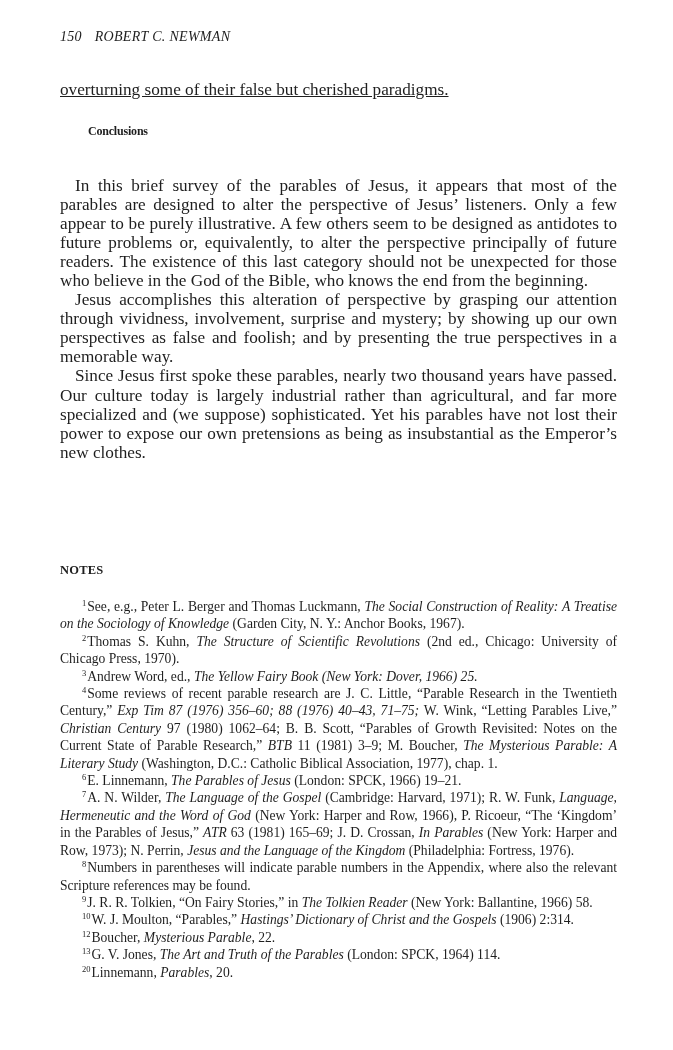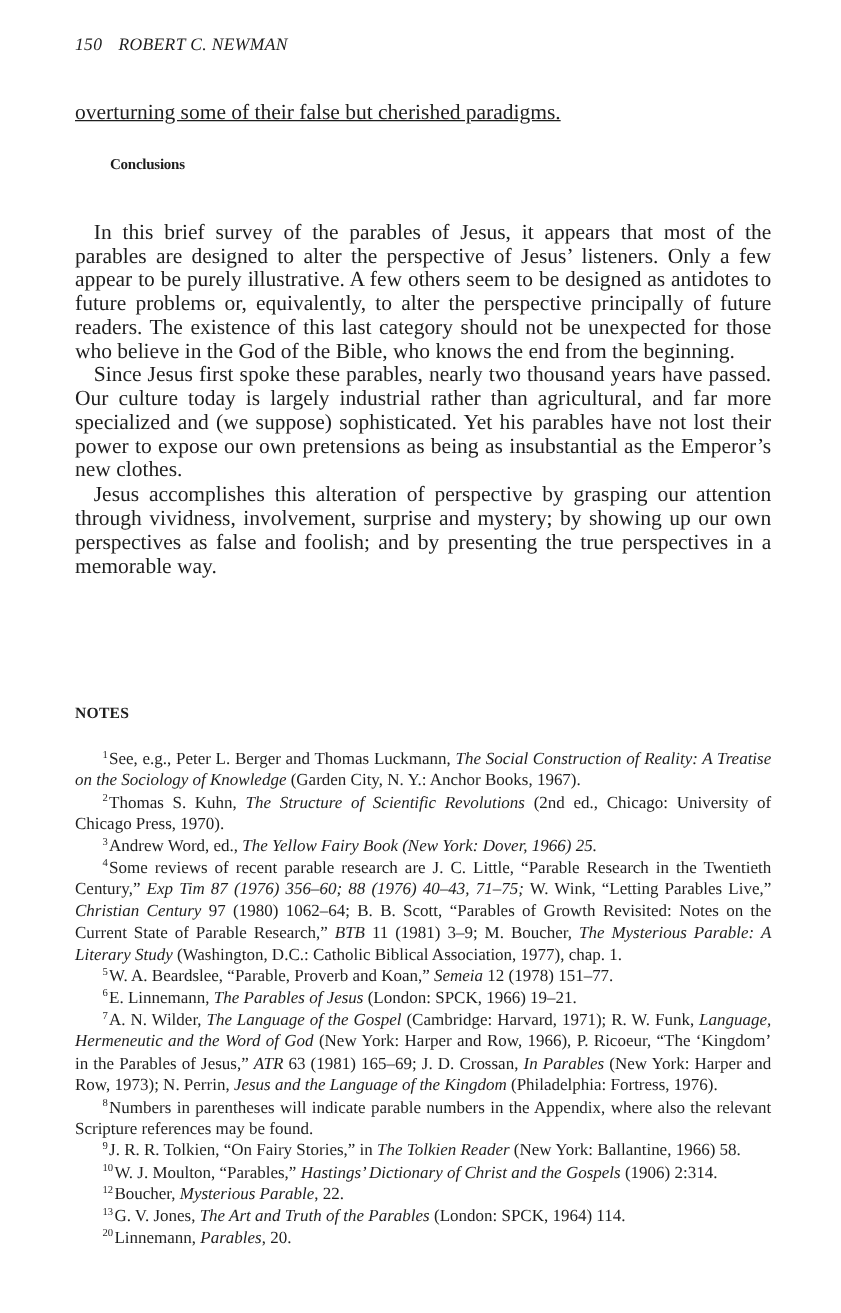--- a/index.html
+++ b/index.html
@@ -100,32 +100,31 @@
     <span class="pg">150</span>
     <span>ROBERT C. NEWMAN</span>
   </div>
 
   <div class="cont-line">overturning some of their false but cherished paradigms.</div>
 
   <div class="section-heading">Conclusions</div>
 
   <div class="body-text">
     <p>In this brief survey of the parables of Jesus, it appears that most of the parables are designed to alter the perspective of Jesus’ listeners. Only a few appear to be purely illustrative. A few others seem to be designed as antidotes to future problems or, equivalently, to alter the perspective principally of future readers. The existence of this last category should not be unexpected for those who believe in the God of the Bible, who knows the end from the beginning.</p>
+    <p>Jesus accomplishes this alteration of perspective by grasping our attention through vividness, involvement, surprise and mystery; by showing up our own perspectives as false and foolish; and by presenting the true perspectives in a memorable way.</p>
     <p>Since Jesus first spoke these parables, nearly two thousand years have passed. Our culture today is largely industrial rather than agricultural, and far more specialized and (we suppose) sophisticated. Yet his parables have not lost their power to expose our own pretensions as being as insubstantial as the Emperor’s new clothes.</p>
-    <p>Jesus accomplishes this alteration of perspective by grasping our attention through vividness, involvement, surprise and mystery; by showing up our own perspectives as false and foolish; and by presenting the true perspectives in a memorable way.</p>
   </div>
 
   <div class="notes-heading">NOTES</div>
 
   <div class="notes" id="notes-list">
       <p class="note"><sup>1</sup><span>See, e.g., Peter L. Berger and Thomas Luckmann, </span><i>The Social Construction of Reality: A Treatise on the Sociology of Knowledge</i><span> (Garden City, N. Y.: Anchor Books, 1967).</span></p>
       <p class="note"><sup>2</sup><span>Thomas S. Kuhn, </span><i>The Structure of Scientific Revolutions</i><span> (2nd ed., Chicago: University of Chicago Press, 1970).</span></p>
       <p class="note"><sup>3</sup><span>Andrew Word, ed., </span><i>The Yellow Fairy Book (New York: Dover, 1966) 25.</i></p>
       <p class="note"><sup>4</sup><span>Some reviews of recent parable research are J. C. Little, “Parable Research in the Twentieth Century,” </span><i>Exp Tim 87 (1976) 356–60; 88 (1976) 40–43, 71–75;</i><span> W. Wink, “Letting Parables Live,” </span><i>Christian Century</i><span> 97 (1980) 1062–64; B. B. Scott, “Parables of Growth Revisited: Notes on the Current State of Parable Research,” </span><i>BTB</i><span> 11 (1981) 3–9; M. Boucher, </span><i>The Mysterious Parable: A Literary Study</i><span> (Washington, D.C.: Catholic Biblical Association, 1977), chap. 1.</span></p>
-      <p class="note"><sup>5</sup><span>W. A. Beardslee, “Parable, Proverb and Koan,” </span><i>Semeia</i><span> 12 (1978) 151–77.</span></p>
       <p class="note"><sup>6</sup><span>E. Linnemann, </span><i>The Parables of Jesus</i><span> (London: SPCK, 1966) 19–21.</span></p>
       <p class="note"><sup>7</sup><span>A. N. Wilder, </span><i>The Language of the Gospel</i><span> (Cambridge: Harvard, 1971); R. W. Funk, </span><i>Language, Hermeneutic and the Word of God</i><span> (New York: Harper and Row, 1966), P. Ricoeur, “The ‘Kingdom’ in the Parables of Jesus,” </span><i>ATR</i><span> 63 (1981) 165–69; J. D. Crossan, </span><i>In Parables</i><span> (New York: Harper and Row, 1973); N. Perrin, </span><i>Jesus and the Language of the Kingdom</i><span> (Philadelphia: Fortress, 1976).</span></p>
       <p class="note"><sup>8</sup><span>Numbers in parentheses will indicate parable numbers in the Appendix, where also the relevant Scripture references may be found.</span></p>
       <p class="note"><sup>9</sup><span>J. R. R. Tolkien, “On Fairy Stories,” in </span><i>The Tolkien Reader</i><span> (New York: Ballantine, 1966) 58.</span></p>
       <p class="note"><sup>10</sup><span>W. J. Moulton, “Parables,” </span><i>Hastings’ Dictionary of Christ and the Gospels</i><span> (1906) 2:314.</span></p>
       <p class="note"><sup>12</sup><span>Boucher, </span><i>Mysterious Parable</i><span>, 22.</span></p>
       <p class="note"><sup>13</sup><span>G. V. Jones, </span><i>The Art and Truth of the Parables</i><span> (London: SPCK, 1964) 114.</span></p>
       <p class="note"><sup>20</sup><span>Linnemann, </span><i>Parables</i><span>, 20.</span></p>
     </div>
 

